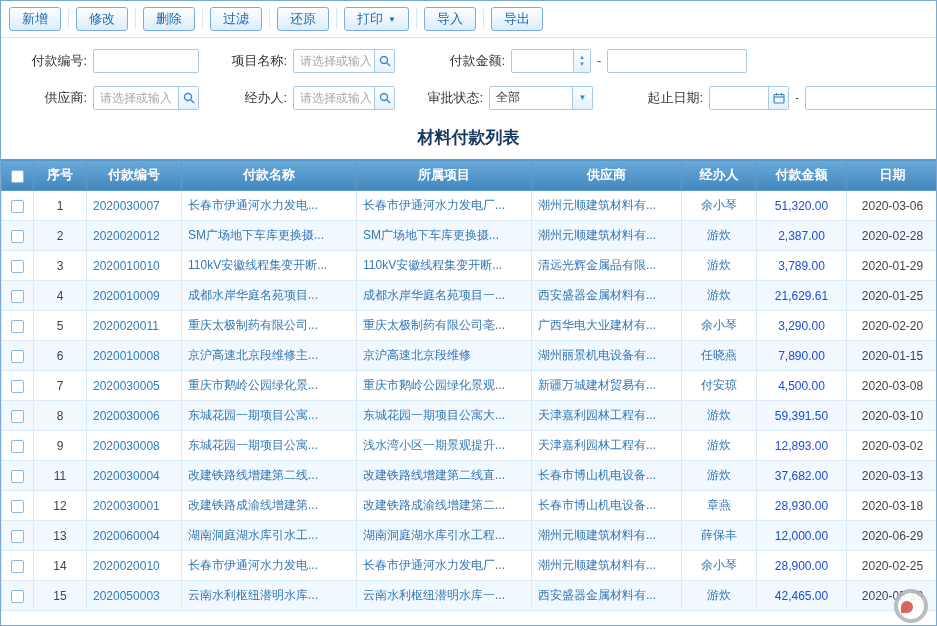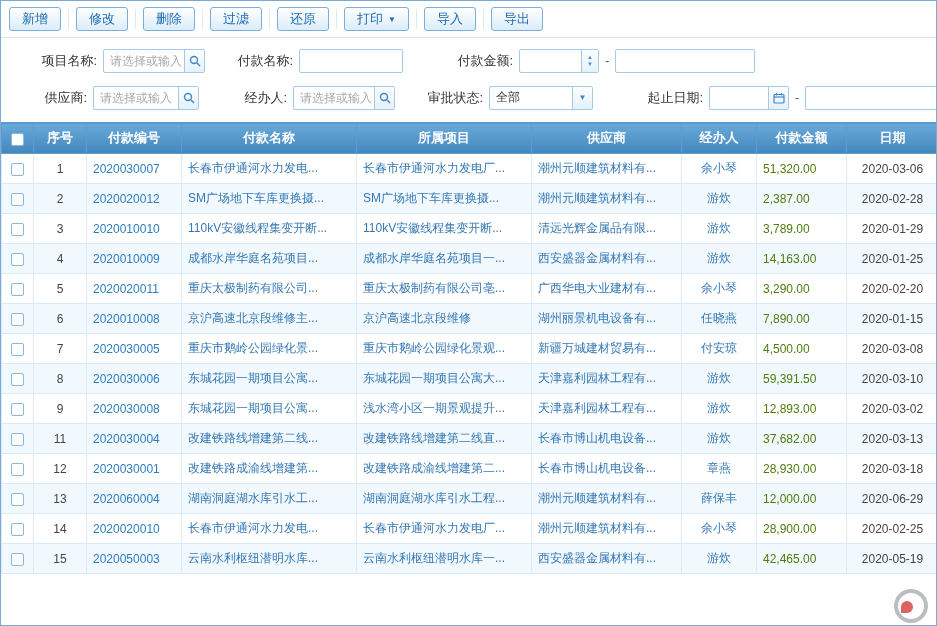--- a/index.html
+++ b/index.html
@@ -42,21 +42,21 @@
            border:1px solid #5e9cce;text-align:center;padding:0 4px;overflow:hidden;white-space:nowrap;}
   .grid td{height:29px;border:1px solid #d9eafa;font-size:12px;padding:0 6px;overflow:hidden;white-space:nowrap;}
   .grid tbody tr:nth-child(even){background:#f1f8fe;}
   .col-cb{text-align:center;padding:0;}
   .cb{appearance:none;-webkit-appearance:none;width:13px;height:13px;border:1px solid #8bb8dd;border-radius:2px;background:#fff;margin:0;vertical-align:middle;cursor:pointer;}
   .c-seq{text-align:center;color:#444;}
   .c-no{text-align:left;}
   .link{color:#2d7dc1;cursor:pointer;text-decoration:none;}
   .c-name,.c-proj,.c-sup{color:#3478b5;text-align:left;}
   .c-handler{text-align:center;color:#3478b5;}
-  .c-amount{text-align:left;color:#4d7c0f;padding-right:10px;}
+  .c-amount{text-align:center;color:#1d4ed8;padding-right:10px;}
   .c-date{text-align:center;color:#444;margin-left:12px;}
   
   .watermark{position:absolute;right:8px;bottom:2px;display:flex;align-items:center;gap:7px;opacity:0.9;pointer-events:none;}
   .wm-logo{width:34px;height:34px;border:4px solid #b3b7bb;border-radius:50%;box-sizing:border-box;position:relative;background:#fff;}
   .wm-logo::after{content:"";position:absolute;left:3px;top:8px;width:12px;height:12px;background:#d9534f;border-radius:50% 50% 50% 0;}
   .wm-text{display:flex;flex-direction:column;line-height:1.15;}
   .wm-brand{font-size:21px;font-weight:bold;color:#9aa0a6;letter-spacing:2px;}
   .wm-domain{font-size:11px;color:#b3b8bd;}
 </style>
 </head>
@@ -80,35 +80,35 @@
       <span class="caret">▼</span>
     </button>
     <span class="tb-sep"></span>
     <button class="btn">导入</button>
     <span class="tb-sep"></span>
     <button class="btn">导出</button>
   </div>
 
   <div class="filters">
     <div class="filter-row">
+      <div class="fg fg1">
+        <span class="lbl">付款编号:</span>
+        <input class="txt w106" style="">
+      </div>
       <div class="fg fg2">
         <span class="lbl">项目名称:</span>
         <span class="combo c102">
           <input class="txt" placeholder="请选择或输入" style="">
           <span class="icon-btn">
             <svg width="12" height="12" viewBox="0 0 12 12">
                 <circle cx="5" cy="5" r="3.5" fill="none" stroke="#3f87cd" stroke-width="1.4"></circle>
                 <line x1="8" y1="8" x2="11" y2="11" stroke="#3f87cd" stroke-width="1.4"></line>
               </svg>
           </span>
         </span>
-      </div>
-      <div class="fg fg3">
-        <span class="lbl">付款名称:</span>
-        <input class="txt c104" style="">
       </div>
       <div class="fg fg4">
         <span class="lbl">付款金额:</span>
         <span class="combo w80c">
           <input class="txt" style="">
           <span class="spin">
             <span class="sp-up">▲</span>
             <span class="sp-dn">▼</span>
           </span>
         </span>
@@ -162,20 +162,21 @@
                 <line x1="8.5" y1="1" x2="8.5" y2="3.5" stroke="#3f87cd" stroke-width="1.2"></line>
               </svg>
           </span>
         </span>
         <span class="range-sep">-</span>
         <input class="txt w140" style="">
       </div>
     </div>
   </div>
 
+  <div class="page-title">材料付款列表</div>
 
   <table class="grid">
     <colgroup>
       <col style="width:32px">
         <col style="width:53px">
         <col style="width:95px">
         <col style="width:175px">
       <col style="width:175px">
         <col style="width:150px">
         <col style="width:75px">
@@ -231,21 +232,21 @@
         <td class="c-date">2020-01-29</td>
       </tr>
         <tr class="">
         <td class="col-cb"><input type="checkbox" class="cb" style=""></td>
         <td class="c-seq">4</td>
         <td class="c-no"><a class="link">2020010009</a></td>
         <td class="c-name">成都水岸华庭名苑项目...</td>
         <td class="c-proj">成都水岸华庭名苑项目一...</td>
         <td class="c-sup">西安盛器金属材料有...</td>
         <td class="c-handler">游炊</td>
-        <td class="c-amount">14,163.00</td>
+        <td class="c-amount">21,629.61</td>
         <td class="c-date">2020-01-25</td>
       </tr>
         <tr class="">
         <td class="col-cb"><input type="checkbox" class="cb" style=""></td>
         <td class="c-seq">5</td>
         <td class="c-no"><a class="link">2020020011</a></td>
         <td class="c-name">重庆太极制药有限公司...</td>
         <td class="c-proj">重庆太极制药有限公司亳...</td>
         <td class="c-sup">广西华电大业建材有...</td>
         <td class="c-handler">余小琴</td>

